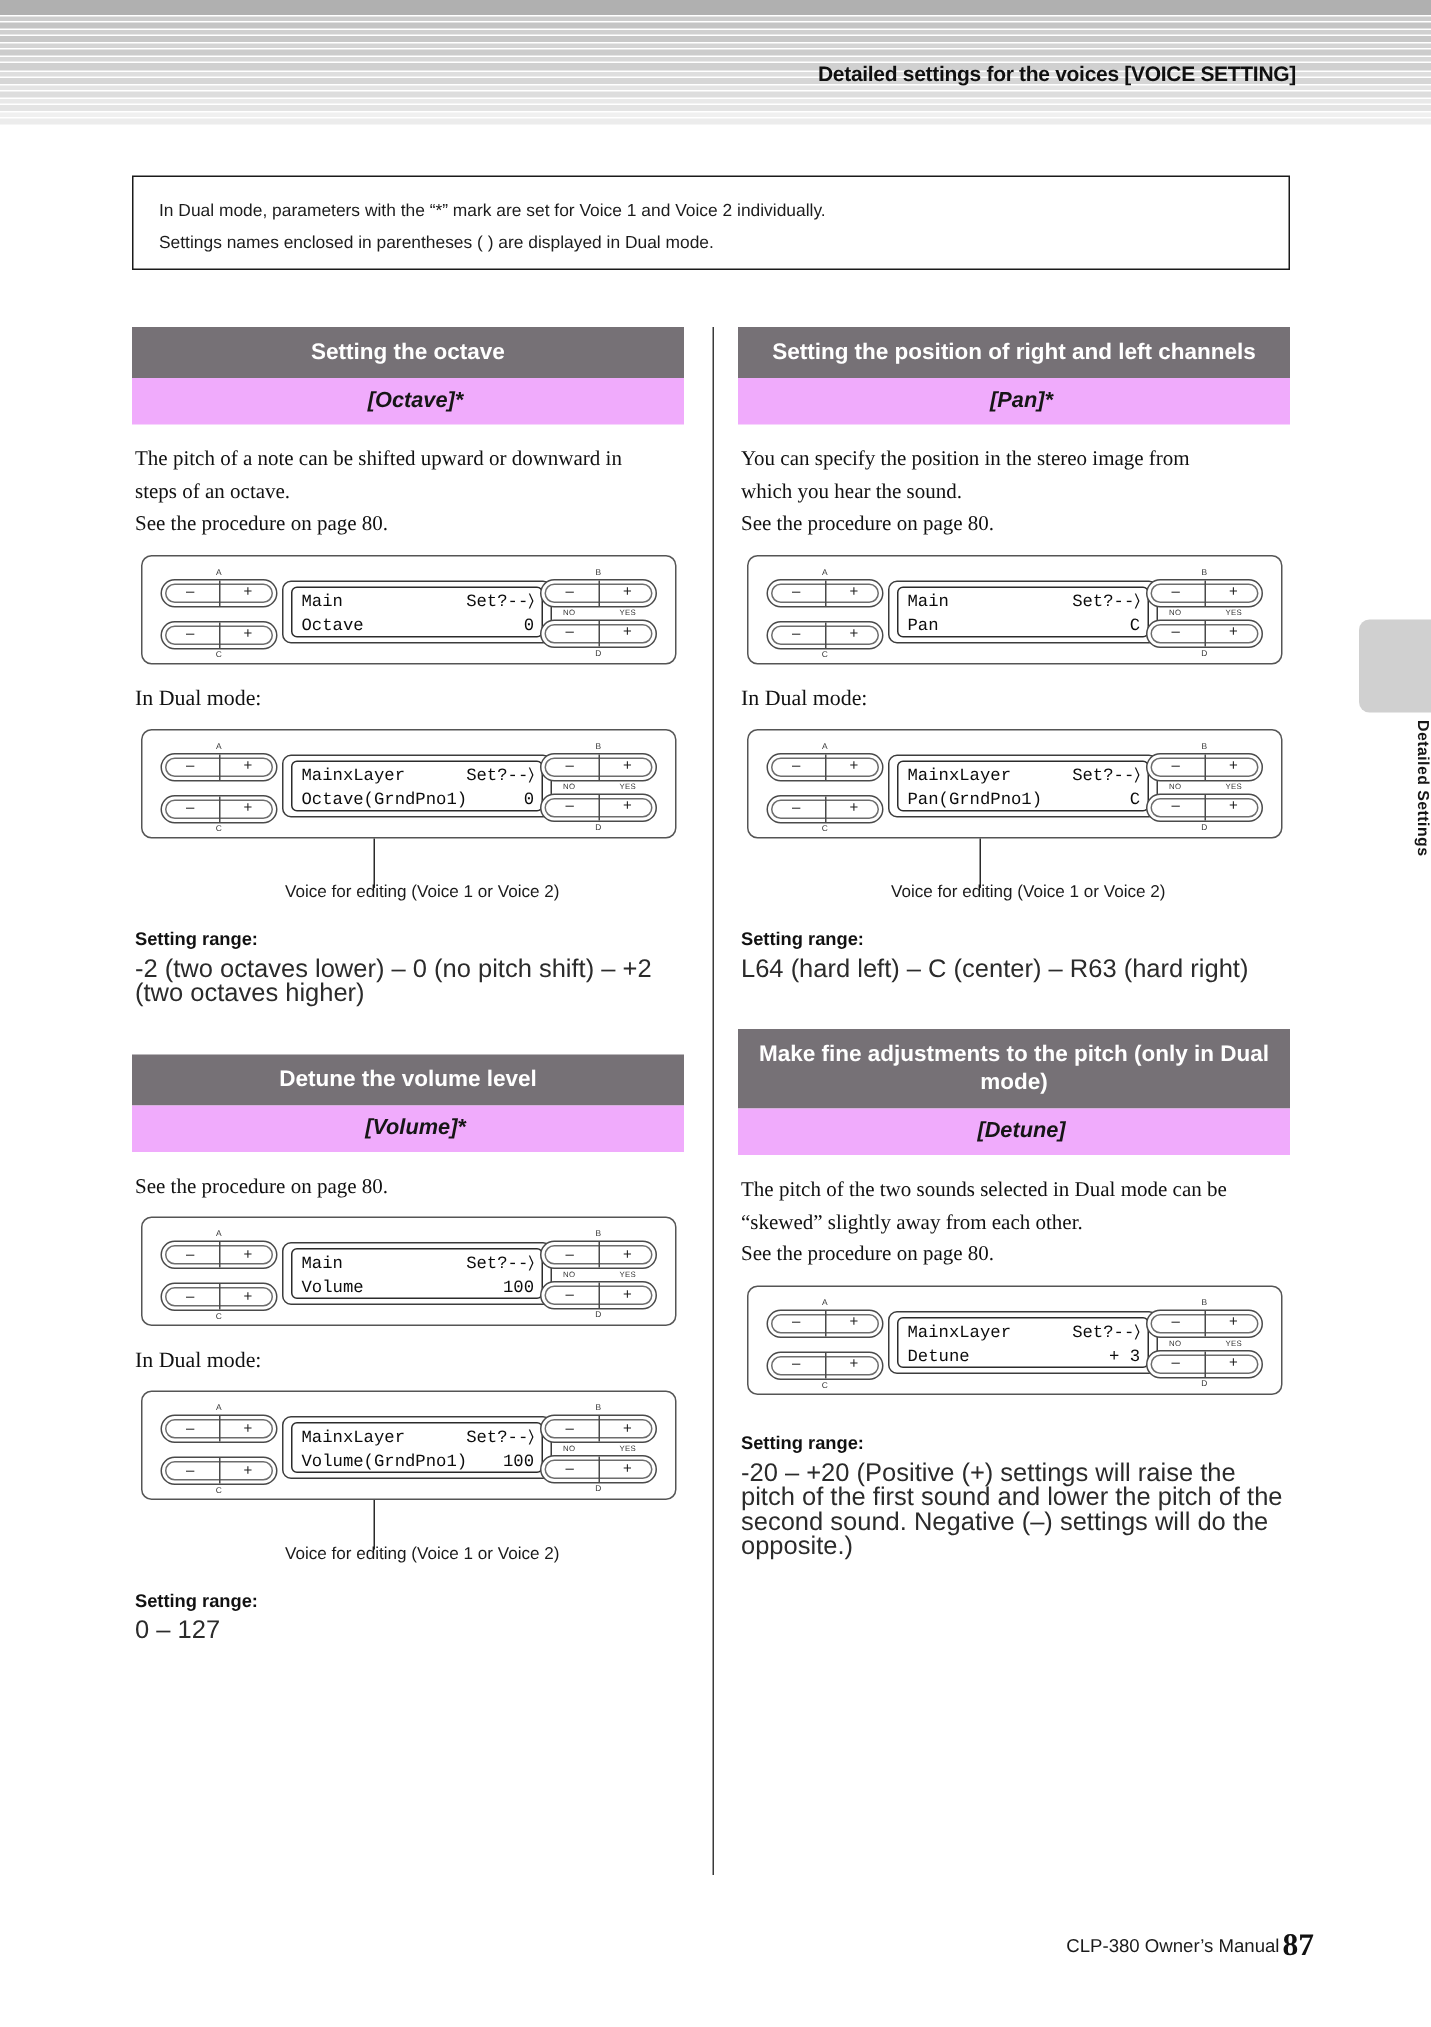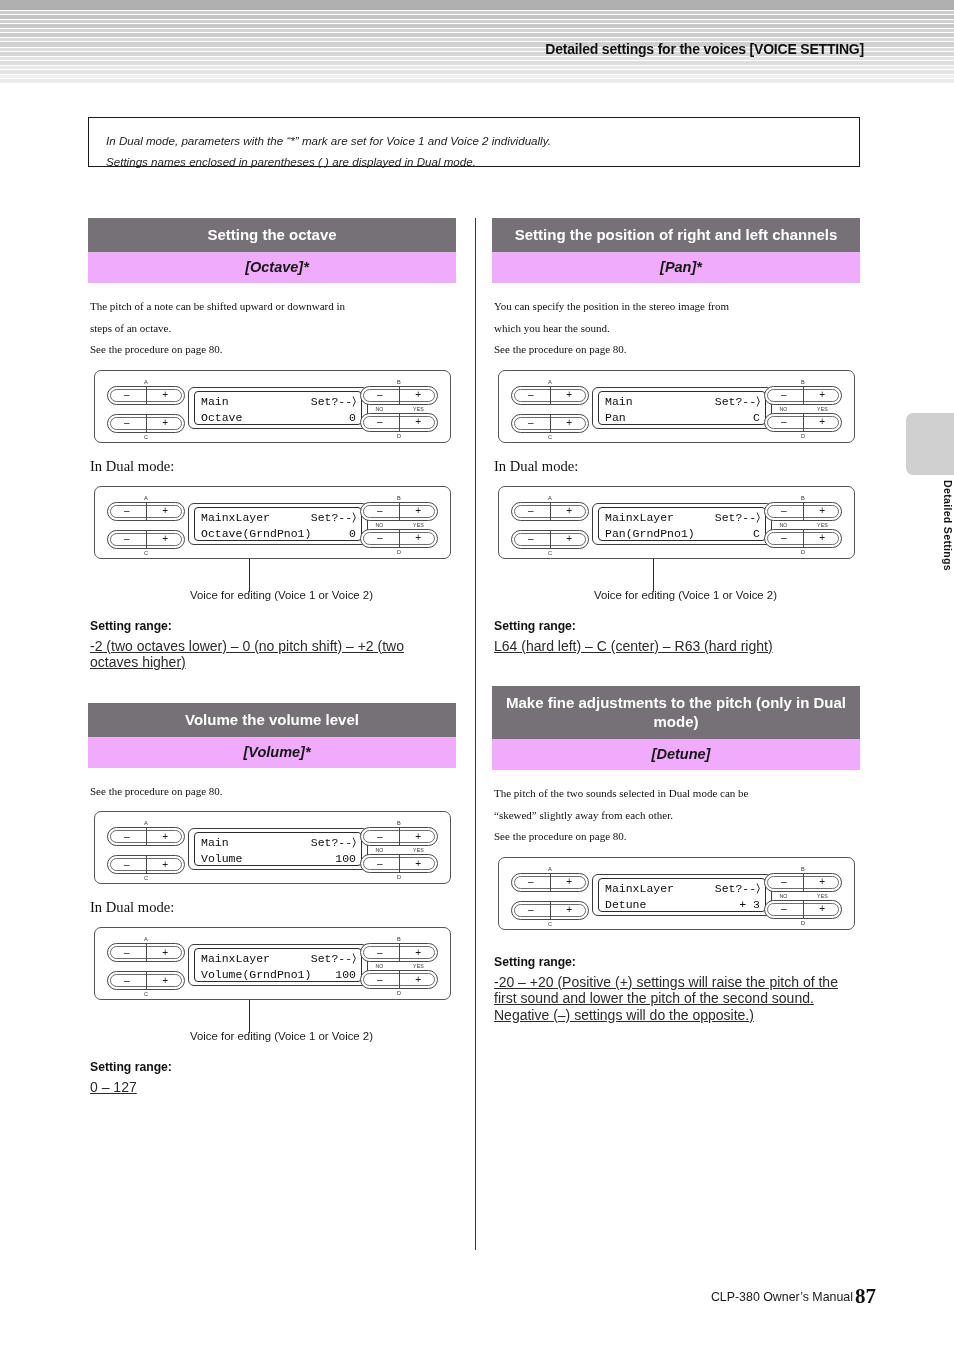--- a/index.html
+++ b/index.html
@@ -18,25 +18,24 @@
 
   #header-title{
     position:absolute;right:90px;top:41px;
     font-family:"Liberation Sans", sans-serif;
     font-size:14px;font-weight:bold;letter-spacing:-0.2px;
     color:#101010;white-space:nowrap;
   }
 
   
   #notebox{
-    position:absolute;left:88px;top:117px;width:772px;height:50px;
+    position:absolute;left:88px;top:117px;width:772px;height:63px;
     border:1.3px solid #1a1a1a;background:#fff;
     box-sizing:border-box;
     padding:14px 0 0 17px;
-    font-style:italic;
   }
   #notebox p{
     margin:0 0 4px 0;
     font-family:"Liberation Sans", sans-serif;
     font-size:11.6px;line-height:17px;color:#1c1c1c;
   }
 
   
   .col{position:absolute;top:218px;width:368px;}
   #col-left{left:88px;}
@@ -66,43 +65,42 @@
     text-align:center;
     padding:6px 10px 7px 20px;
     line-height:18px;
     box-sizing:border-box;
     font-style:italic;
   }
 
   
   .body-txt{
     font-family:"Liberation Serif", serif;
-    font-size:11px;line-height:21.5px;
+    font-size:14px;line-height:21.5px;
     color:#111;
     margin:13px 0 0 2px;
   }
   .body-txt div{white-space:nowrap;}
 
   .inline-label{
     font-family:"Liberation Serif", serif;
     font-size:14.6px;line-height:21px;color:#111;
     margin:13px 0 7px 2px;
   }
 
   
   .range-head{
     font-family:"Liberation Sans", sans-serif;
     font-size:12.2px;font-weight:bold;color:#111;
     margin:14px 0 5px 2px;
   }
   .range-body{
     font-family:"Liberation Sans", sans-serif;
-    font-size:14px;line-height:16.5px;color:#2b2b2b;
+    font-size:17px;line-height:16.5px;color:#2b2b2b;
     margin:0 0 0 2px;
-    text-decoration:underline;
   }
 
   
   .panel-wrap{margin:9px 0 0 6px;}
   .panel{
     position:relative;
     width:357px;height:73px;
     border:1.1px solid #555;
     border-radius:7px;
     background:#fff;
@@ -359,21 +357,21 @@
     <div class="pointer">
       <div class="vline" style="left:155px;"></div>
       <div class="ptr-caption" style="left:96px;">Voice for editing (Voice 1 or Voice 2)</div>
     </div>
 
     <div class="range-head">Setting range:</div>
     <div class="range-body">-2 (two octaves lower) – 0 (no pitch shift) – +2 (two octaves higher)</div>
   </div>
 
   <div class="sec" style="margin-top:32px;">
-    <div class="sec-title">Volume the volume level</div>
+    <div class="sec-title">Detune the volume level</div>
     <div class="sec-sub">[Volume]*</div>
     <div class="body-txt">
       <div>See the procedure on page 80.</div>
     </div>
 
     <div class="panel-wrap">
       <div class="panel">
         <div class="btn-col left">
           <div class="btn-letter">A</div>
           <div class="btn-pair">

